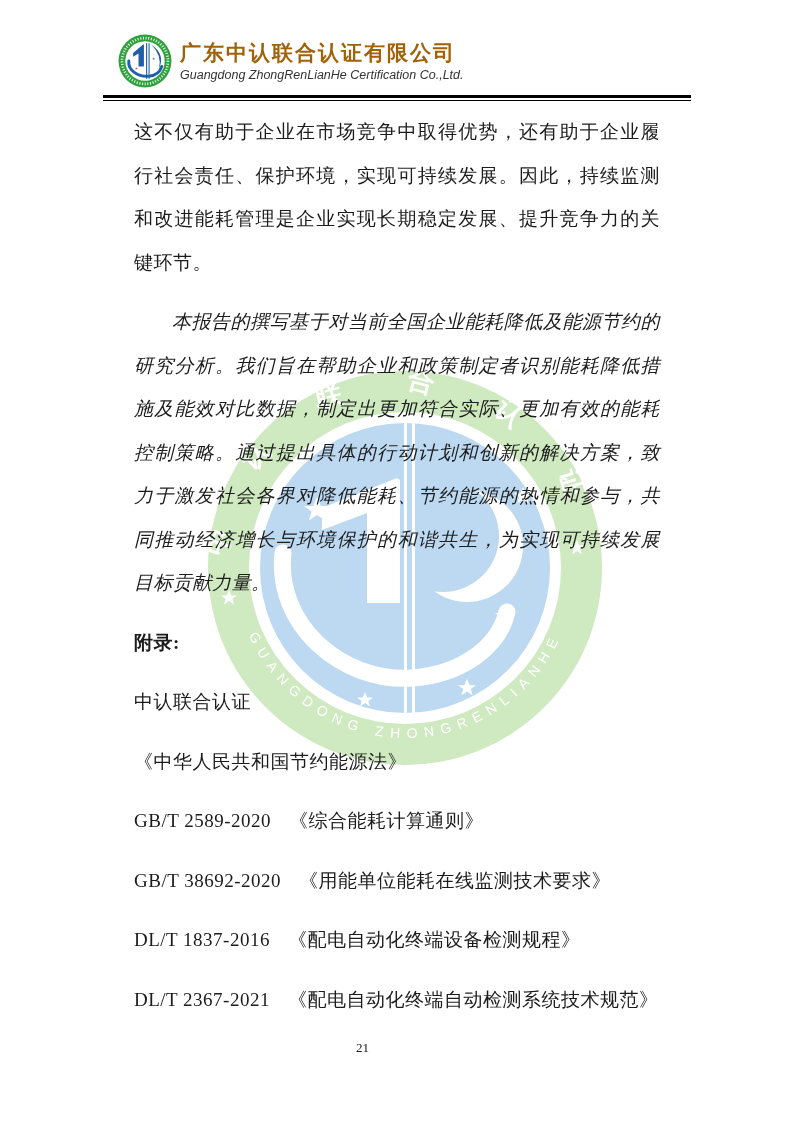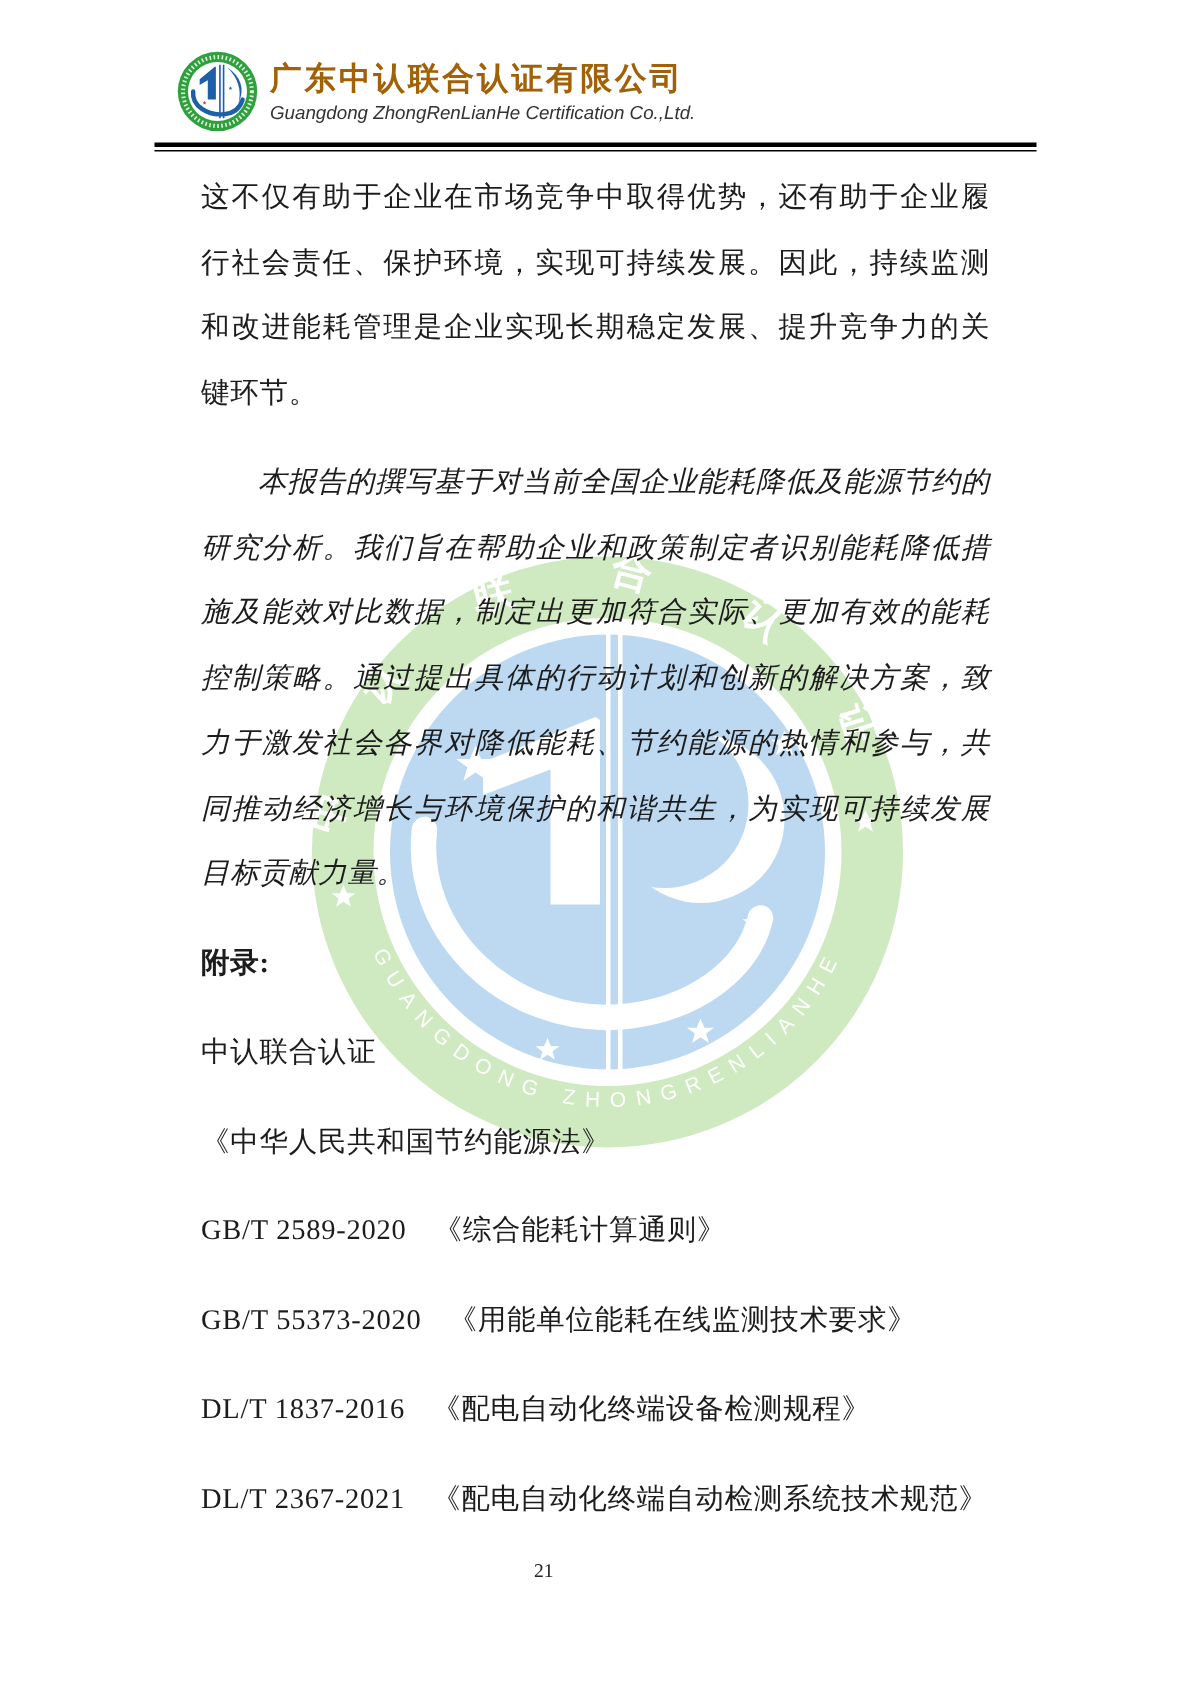--- a/index.html
+++ b/index.html
@@ -108,21 +108,21 @@
     <p class="para indent">本报告的撰写基于对当前全国企业能耗降低及能源节约的研究分析。我们旨在帮助企业和政策制定者识别能耗降低措施及能效对比数据，制定出更加符合实际、更加有效的能耗控制策略。通过提出具体的行动计划和创新的解决方案，致力于激发社会各界对降低能耗、节约能源的热情和参与，共同推动经济增长与环境保护的和谐共生，为实现可持续发展目标贡献力量。</p>
     <p class="bold">附录:</p>
     <p>中认联合认证</p>
     <p class="ref-line">
       <span>《中华人民共和国节约能源法》</span>
     </p>
     <p class="ref-line">
       <span class="ref-code">GB/T 2589-2020</span><span>《综合能耗计算通则》</span>
     </p>
     <p class="ref-line">
-      <span class="ref-code">GB/T 55373-2020</span><span>《用能单位能耗在线监测技术要求》</span>
+      <span class="ref-code">GB/T 38692-2020</span><span>《用能单位能耗在线监测技术要求》</span>
     </p>
     <p class="ref-line">
       <span class="ref-code">DL/T 1837-2016</span><span>《配电自动化终端设备检测规程》</span>
     </p>
     <p class="ref-line">
       <span class="ref-code">DL/T 2367-2021</span><span>《配电自动化终端自动检测系统技术规范》</span>
     </p>
   </main>
 
   <footer class="footer">

